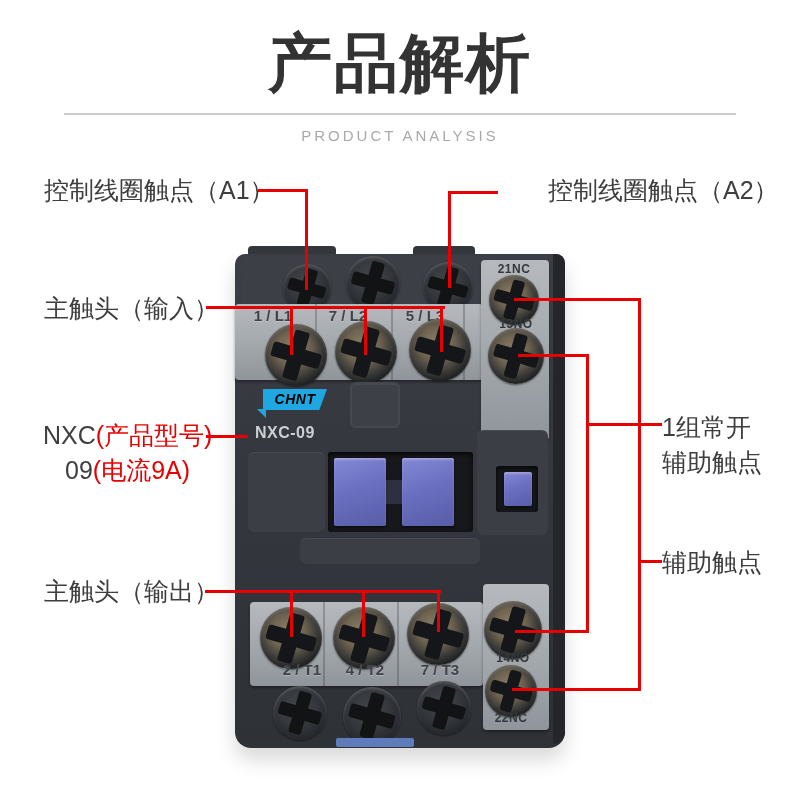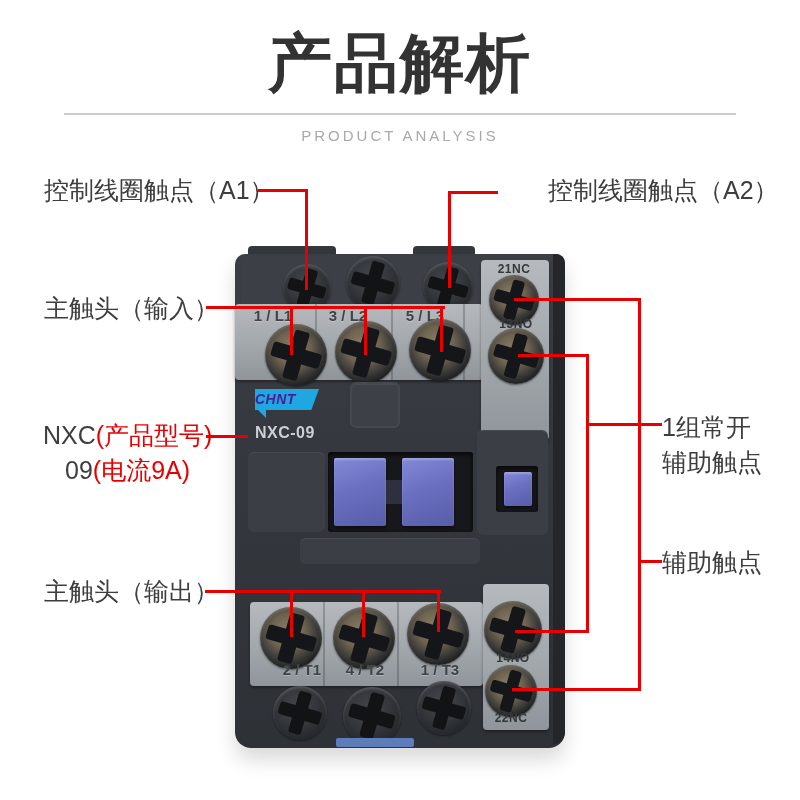--- a/index.html
+++ b/index.html
@@ -43,22 +43,22 @@
 
   .screw { border-radius:50%;
     background:radial-gradient(circle at 45% 40%, #8d8069 0%, #6e6350 34%, #3a3a38 58%, #17191b 78%, #101214 100%);
     box-shadow:inset 0 2px 3px rgba(255,255,255,.18), 0 1px 2px rgba(0,0,0,.5); }
   .screw::before,.screw::after { content:""; position:absolute; left:50%; top:50%; background:#151619; border-radius:3px; }
   .screw::before { width:80%; height:24%; transform:translate(-50%,-50%) rotate(16deg); }
   .screw::after  { width:24%; height:80%; transform:translate(-50%,-50%) rotate(16deg); }
   .screw.dark { background:radial-gradient(circle at 45% 40%, #43474d 0%, #33363b 45%, #23262a 75%, #1a1c1f 100%); }
   .screw.dark::before,.screw.dark::after { background:#121315; }
 
-  .chint { left:20px; top:143px; width:64px; height:21px; background:#1ea7e0; color:#4c1d95;
-    font-size:14px; font-weight:bold; font-style:italic; text-align:left; line-height:21px;
+  .chint { left:28px; top:143px; width:64px; height:21px; background:#1ea7e0; color:#000000;
+    font-size:14px; font-weight:bold; font-style:italic; text-align:center; line-height:21px;
     letter-spacing:.5px; clip-path:polygon(0 0,100% 0,88% 100%,0 100%); }
   .chint-tail { left:22px; top:163px; width:0; height:0;
     border-left:9px solid transparent; border-top:9px solid #1ea7e0; }
   .model-text { left:20px; top:178px; font-size:16px; font-weight:bold; color:#ccd0d4; letter-spacing:.5px; }
 
   .panel { background:#3b3f45; border-radius:6px; box-shadow:inset 0 1px 1px rgba(255,255,255,.07); }
   .recess { background:#17181b; border-radius:3px; box-shadow:inset 0 2px 5px rgba(0,0,0,.8); }
   .pblock { background:linear-gradient(160deg,#8489d6 0%,#6a6fc0 45%,#585da8 100%); border-radius:2px;
     box-shadow:inset 0 2px 2px rgba(255,255,255,.25), 0 2px 3px rgba(0,0,0,.5); }
   .pconn { background:#2e3040; }
@@ -101,21 +101,21 @@
 
     <div class="screw dark" style="left:48px;top:18px;width:48px;height:48px;"></div>
     <div class="screw dark" style="left:111px;top:10px;width:54px;height:54px;"></div>
     <div class="screw dark" style="left:188px;top:16px;width:50px;height:50px;"></div>
 
     <div class="strip" style="left:0;top:58px;width:248px;height:76px;"></div>
     <div class="sep" style="left:80px;top:58px;height:76px;"></div>
     <div class="sep" style="left:156px;top:58px;height:76px;"></div>
     <div class="sep" style="left:228px;top:58px;height:76px;"></div>
     <div class="tlabel" style="left:8px;top:61px;">1 / L1</div>
-    <div class="tlabel" style="left:83px;top:61px;">3 / L2</div>
+    <div class="tlabel" style="left:83px;top:61px;">7 / L2</div>
     <div class="tlabel" style="left:160px;top:61px;">5 / L3</div>
     <div class="screw" style="left:30px;top:78px;width:62px;height:62px;"></div>
     <div class="screw" style="left:100px;top:75px;width:62px;height:62px;"></div>
     <div class="screw" style="left:174px;top:73px;width:62px;height:62px;"></div>
 
     <div class="strip" style="left:246px;top:14px;width:68px;height:180px;"></div>
     <div class="alabel" style="left:249px;top:16px;">21NC</div>
     <div class="screw" style="left:254px;top:29px;width:50px;height:50px;"></div>
     <div class="alabel" style="left:251px;top:71px;">13NO</div>
     <div class="screw" style="left:253px;top:82px;width:56px;height:56px;"></div>
@@ -136,21 +136,21 @@
     <div class="panel" style="left:65px;top:292px;width:180px;height:26px;"></div>
 
     <div class="strip" style="left:15px;top:356px;width:233px;height:84px;"></div>
     <div class="sep" style="left:88px;top:356px;height:84px;"></div>
     <div class="sep" style="left:162px;top:356px;height:84px;"></div>
     <div class="screw" style="left:25px;top:361px;width:62px;height:62px;"></div>
     <div class="screw" style="left:98px;top:361px;width:62px;height:62px;"></div>
     <div class="screw" style="left:172px;top:357px;width:62px;height:62px;"></div>
     <div class="tlabel" style="left:26px;top:415px;text-align:right;">2 / T1</div>
     <div class="tlabel" style="left:100px;top:415px;">4 / T2</div>
-    <div class="tlabel" style="left:175px;top:415px;">1 / T3</div>
+    <div class="tlabel" style="left:175px;top:415px;">7 / T3</div>
 
     <div class="strip" style="left:248px;top:338px;width:66px;height:146px;"></div>
     <div class="screw" style="left:249px;top:355px;width:58px;height:58px;"></div>
     <div class="alabel" style="left:248px;top:405px;">14NO</div>
     <div class="screw" style="left:250px;top:419px;width:52px;height:52px;"></div>
     <div class="alabel" style="left:246px;top:465px;">22NC</div>
 
     <div class="screw dark" style="left:38px;top:440px;width:54px;height:54px;"></div>
     <div class="screw dark" style="left:108px;top:441px;width:58px;height:58px;"></div>
     <div class="screw dark" style="left:182px;top:435px;width:54px;height:54px;"></div>

